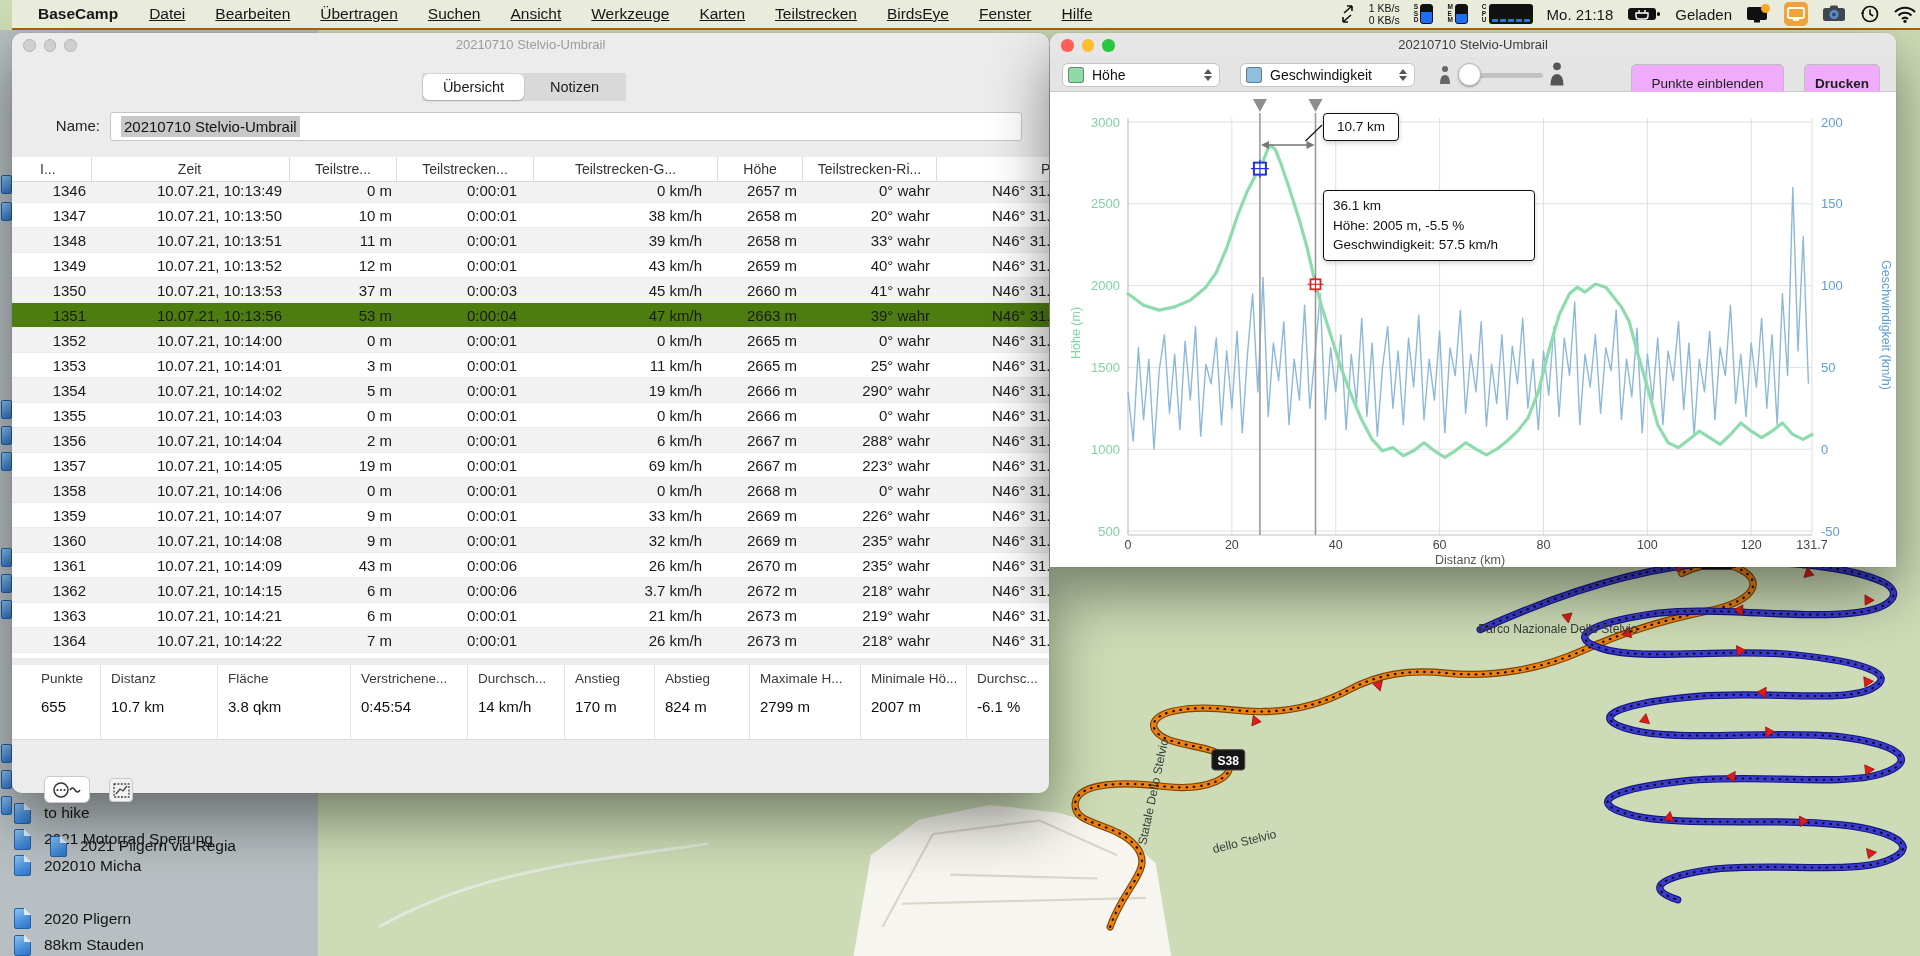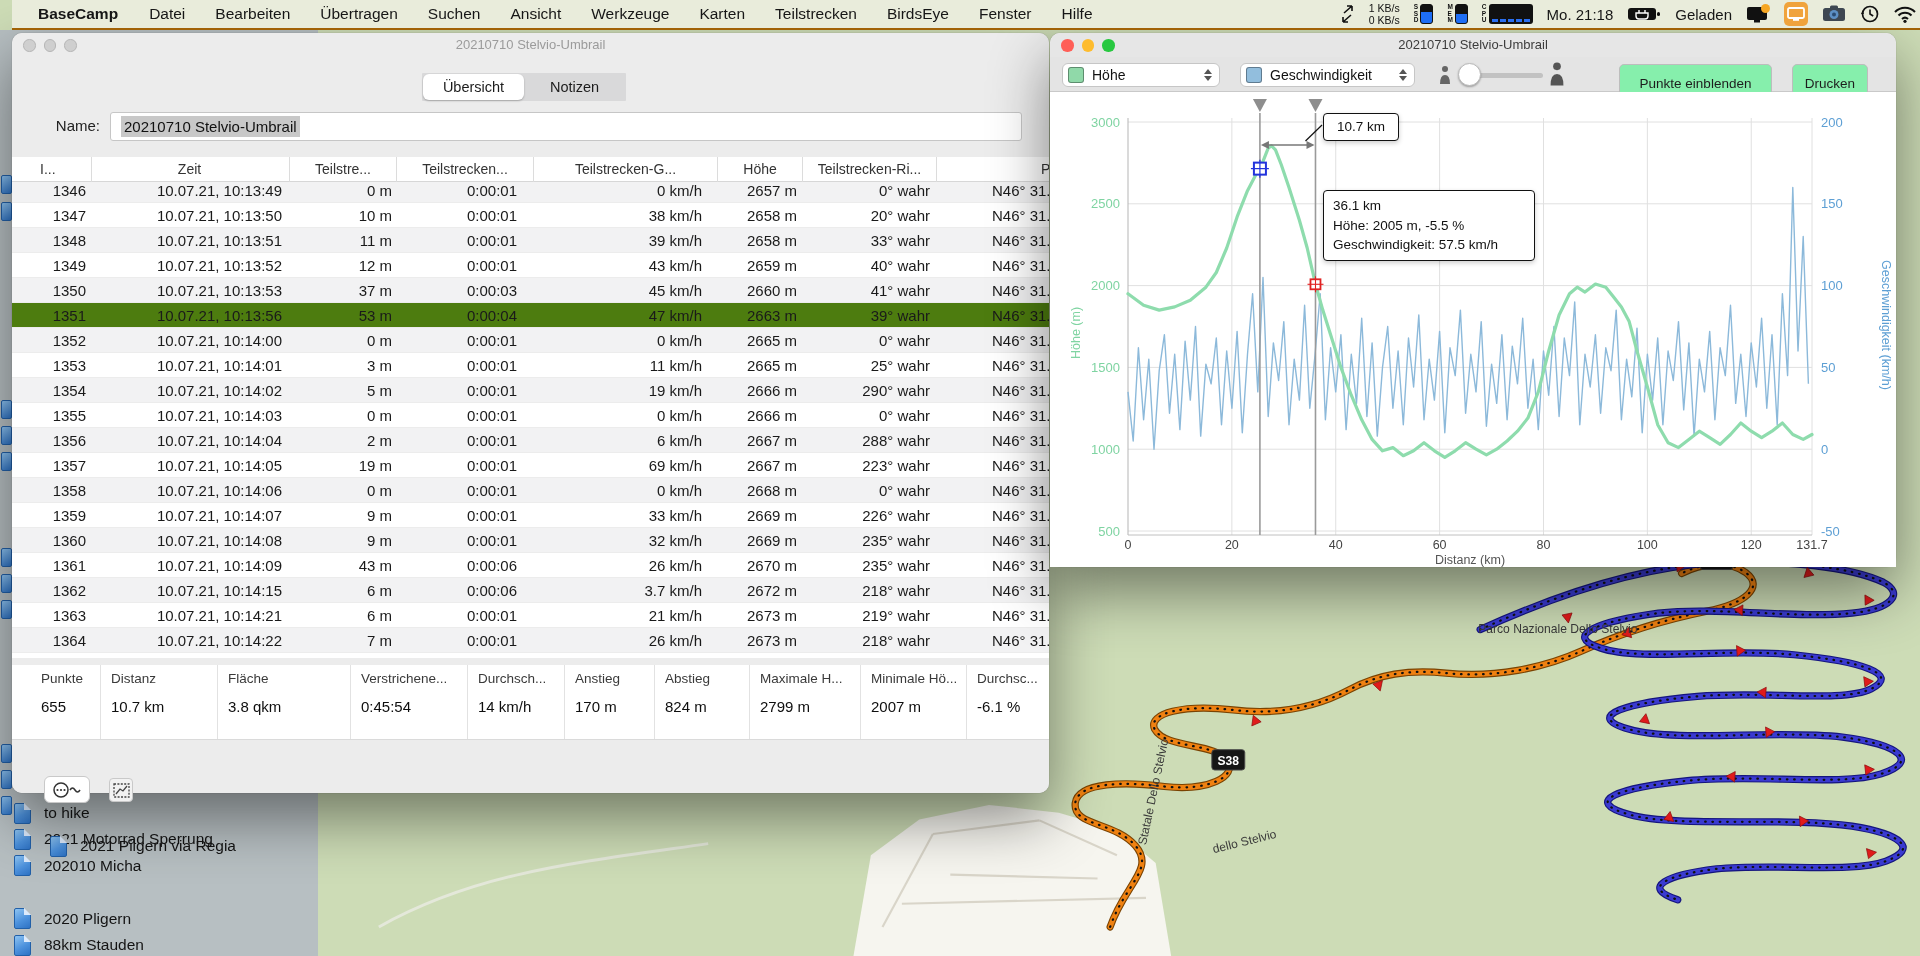--- a/index.html
+++ b/index.html
@@ -84,21 +84,21 @@
   .stepper .dn{width:0;height:0;border-left:4.5px solid transparent;border-right:4.5px solid transparent;border-top:5.5px solid #555;}
 
   
   .graph-window{left:1050px;top:33px;width:846px;height:534px;background:#fff;z-index:20;}
   .graph-window .titlebar{background:#e6e6e6;}
   .graph-window .wtitle{color:#3c3c3c;}
   .gtoolbar{position:absolute;left:0;top:24px;width:846px;height:35px;background:#e4e4e4;border-bottom:1px solid #c9c9c9;}
   .gsel{position:absolute;top:6px;height:24px;background:#fff;border:1px solid #c6c6c6;border-radius:6px;display:flex;align-items:center;padding-left:5px;font-size:14px;color:#111;}
   .zoom-track{position:absolute;left:415px;top:16px;width:78px;height:5px;background:#c2c2c2;border-radius:3px;}
   .zoom-knob{position:absolute;left:408px;top:6px;width:23px;height:23px;border-radius:50%;background:#fff;border:1px solid #b9b9b9;box-shadow:0 1px 2px rgba(0,0,0,.3);}
-  .gbtn{position:absolute;top:7px;height:38px;background:#86efac;border:1px solid #bdbdbd;border-radius:5px;font-size:13.5px;color:#1d1d1d;display:flex;align-items:center;justify-content:center;}
+  .gbtn{position:absolute;top:7px;height:38px;background:#f0abfc;border:1px solid #bdbdbd;border-radius:5px;font-size:13.5px;color:#1d1d1d;display:flex;align-items:center;justify-content:center;margin-left:12px;}
   .tooltip{position:absolute;background:#fff;border:1.5px solid #111;border-radius:4px;font-size:13.5px;color:#111;z-index:5;box-shadow:0 2px 5px rgba(0,0,0,.2);}
   .tt1{left:273px;top:80px;width:76px;height:28px;line-height:26px;text-align:center;}
   .tt2{left:273px;top:157px;width:212px;padding:5px 9px;line-height:1.45;}
 </style>
 </head>
 <body>
 
 <div class="screen">
 
   <svg id="map-svg" style="position:absolute;left:0;top:30px;z-index:0;" width="1920" height="926" viewBox="0 30 1920 956">
@@ -194,21 +194,21 @@
         </div>
         <div class="side-item" style="top: 902px;">
           <span class="doc-icon"></span>
           <span class="side-label">88km Stauden</span>
         </div>
       </div>
   </div>
 
   <div class="menubar">
     <span class="mb-app">BaseCamp</span>
-    <span id="menu-items" style="display:flex;">
+    <span id="menu-items" style="display:flex;text-decoration:underline;">
         <span class="mb-item">Datei</span>
         <span class="mb-item">Bearbeiten</span>
         <span class="mb-item">Übertragen</span>
         <span class="mb-item">Suchen</span>
         <span class="mb-item">Ansicht</span>
         <span class="mb-item">Werkzeuge</span>
         <span class="mb-item">Karten</span>
         <span class="mb-item">Teilstrecken</span>
         <span class="mb-item">BirdsEye</span>
         <span class="mb-item">Fenster</span>
@@ -610,21 +610,21 @@
         <circle cx="7" cy="4" r="3" fill="#666"></circle>
           <path d="M2,19 q0,-9 5,-9 q5,0 5,9 z" fill="#666"></path>
       </svg>
       <div class="zoom-track"></div>
       <div class="zoom-knob"></div>
       <svg style="position:absolute;left:498px;top:4px;" width="18" height="26" viewBox="0 0 14 20">
         <circle cx="7" cy="4" r="3" fill="#555"></circle>
           <path d="M2,19 q0,-9 5,-9 q5,0 5,9 z" fill="#555"></path>
       </svg>
       <div class="gbtn" style="left:569px;width:153px;">Punkte einblenden</div>
-      <div class="gbtn" style="left:742px;width:76px;">Drucken</div>
+      <div class="gbtn" style="left:742px;width:76px;font-weight:bold;">Drucken</div>
     </div>
 
     <svg id="chart-svg" style="position:absolute;left:0;top:59px;" width="846" height="475" viewBox="0 59 846 475">
         <rect x="0" y="59" width="846" height="475" fill="#fff"></rect>
         <g>
           <line x1="78" x2="762" y1="498" y2="498" stroke="#e0e0e0" stroke-width="1"></line>
           <line x1="78" x2="762" y1="416.2" y2="416.2" stroke="#e0e0e0" stroke-width="1"></line>
           <line x1="78" x2="762" y1="334.4" y2="334.4" stroke="#e0e0e0" stroke-width="1"></line>
           <line x1="78" x2="762" y1="252.6" y2="252.6" stroke="#e0e0e0" stroke-width="1"></line>
           <line x1="78" x2="762" y1="170.8" y2="170.8" stroke="#e0e0e0" stroke-width="1"></line>

